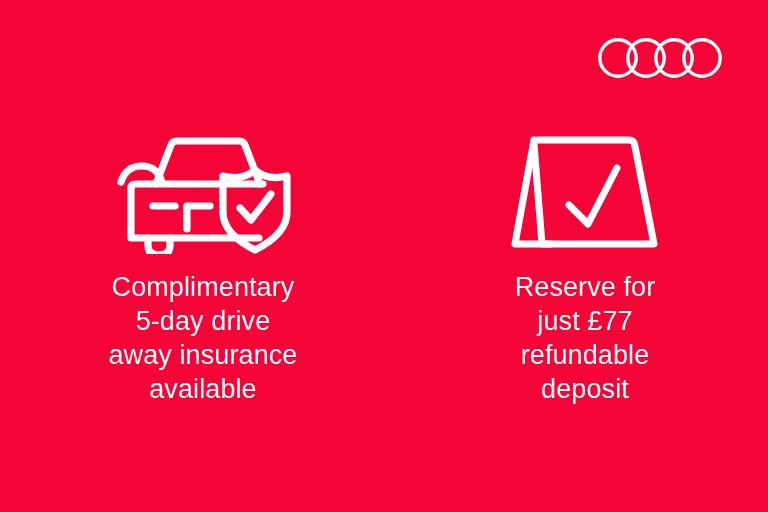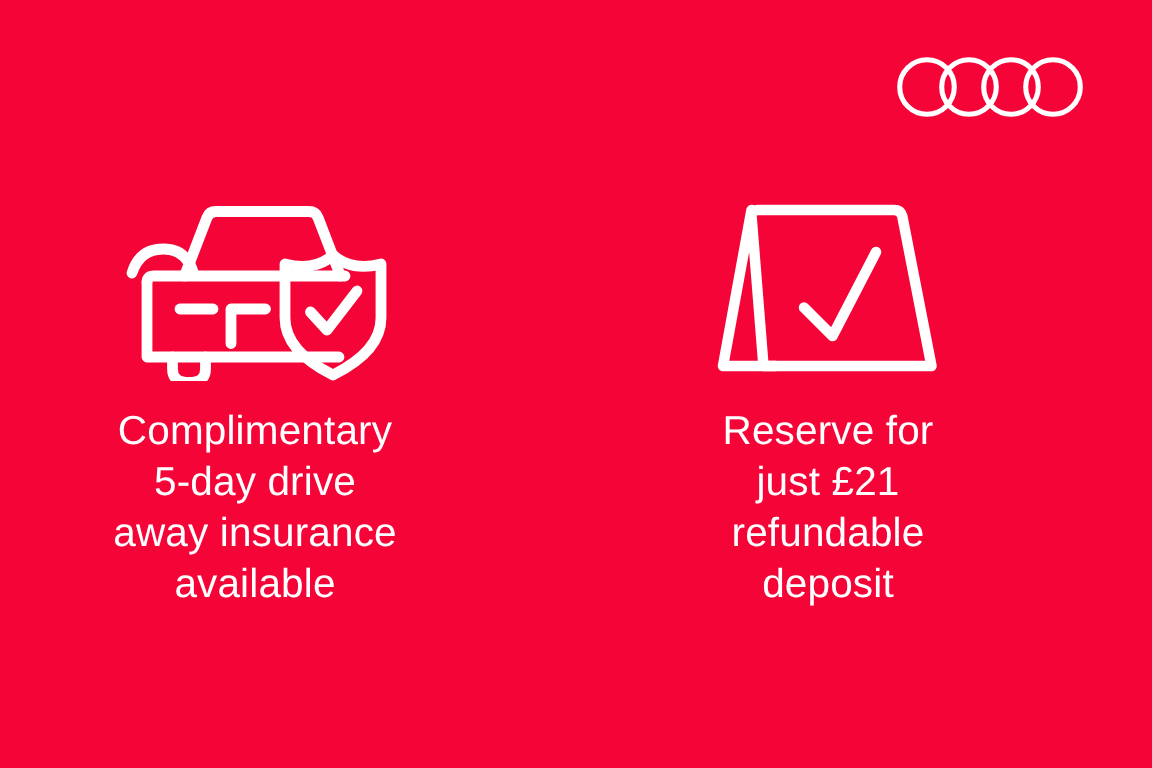--- a/index.html
+++ b/index.html
@@ -34,21 +34,21 @@
 
   
   .features {
     position: absolute;
     top: 128px;
     left: 0;
     width: 768px;
     display: flex;
     flex-direction: row;
     align-items: flex-start;
-    justify-content: flex-start;
+    justify-content: center;
   }
   .feature {
     width: 340px;
     display: flex;
     flex-direction: column;
     align-items: center;
     box-sizing: border-box;
   }
   .feature-icon {
     height: 128px;
@@ -130,19 +130,19 @@
 
             <path d="M24 8 L5 112 L40 112"></path>
 
             <path d="M24 12 Q24 8 28.5 8 L119 8 Q123.5 8 124.5 12 L144 112 L32 112 Z"></path>
 
             <path d="M59 73 L78 92 L107 36"></path>
           </g>
         </svg>
       </div>
       <div class="feature-text">Reserve for
-just £21
+just £77
 refundable
 deposit</div>
     </div>
 
   </div>
 </div>
 
 </body></html>

